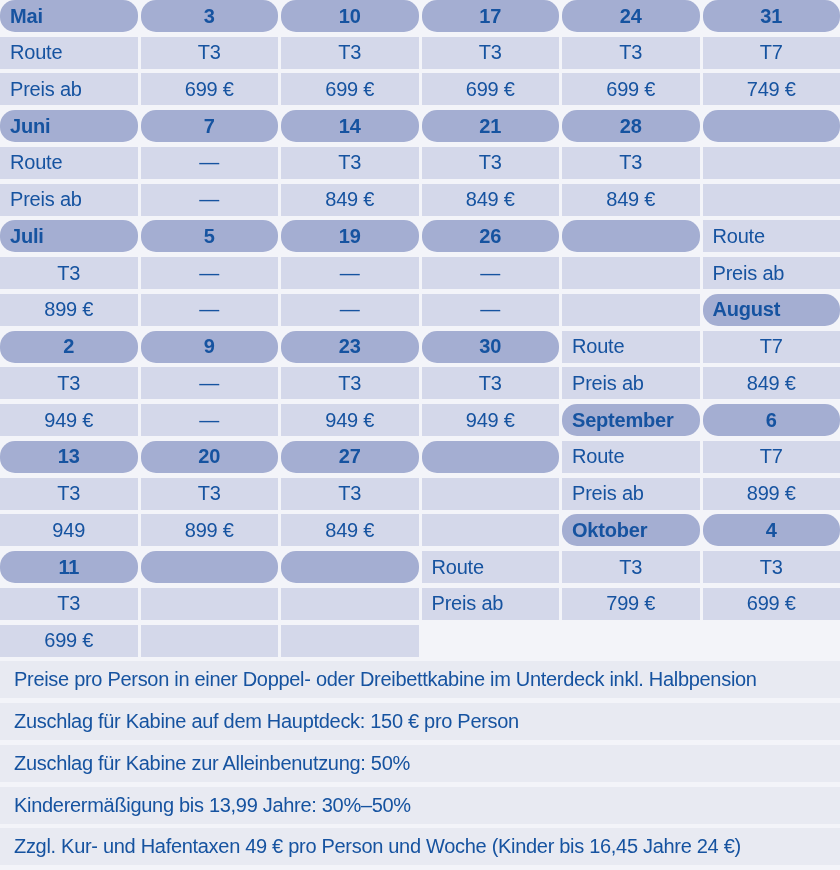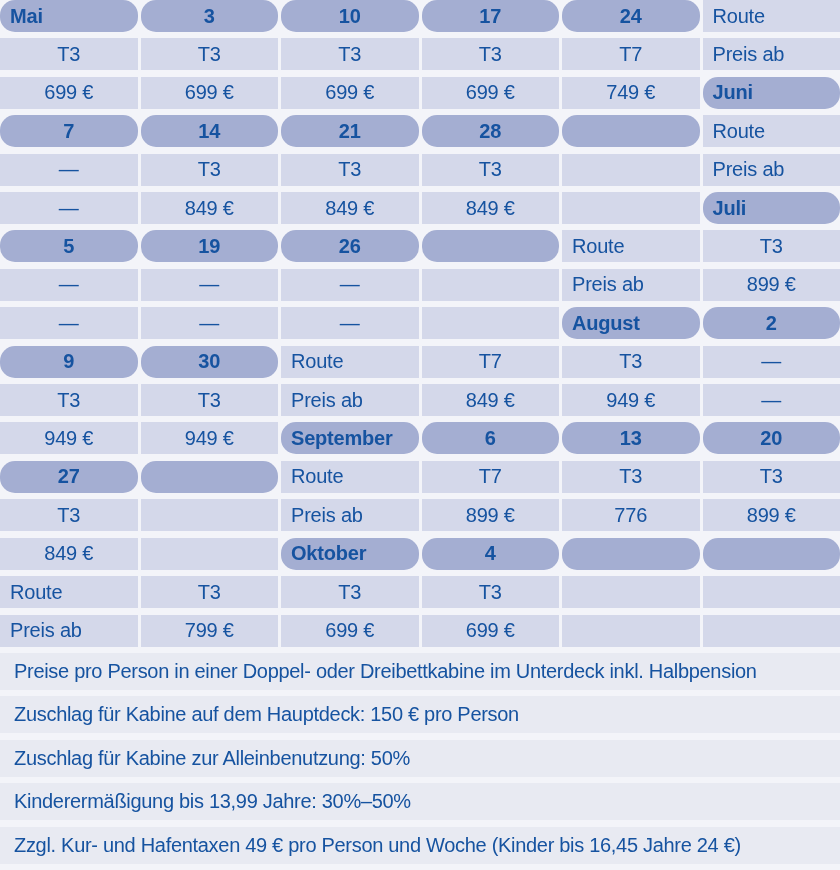--- a/index.html
+++ b/index.html
@@ -60,20 +60,21 @@
 </style>
 </head>
 <body>
 
 <div id="table-root">
     <div class="cell hdr first">Mai</div>
     <div class="cell hdr">3</div>
     <div class="cell hdr">10</div>
     <div class="cell hdr">17</div>
     <div class="cell hdr">24</div>
+    <div class="cell hdr">31</div>
     <div class="cell data first">Route</div>
     <div class="cell data">T3</div>
     <div class="cell data">T3</div>
     <div class="cell data">T3</div>
     <div class="cell data">T3</div>
     <div class="cell data">T7</div>
     <div class="cell data first">Preis ab</div>
     <div class="cell data">699 €</div>
     <div class="cell data">699 €</div>
     <div class="cell data">699 €</div>
@@ -110,20 +111,21 @@
     <div class="cell data"></div>
     <div class="cell data first">Preis ab</div>
     <div class="cell data">899 €</div>
     <div class="cell data">—</div>
     <div class="cell data">—</div>
     <div class="cell data">—</div>
     <div class="cell data"></div>
     <div class="cell hdr first">August</div>
     <div class="cell hdr">2</div>
     <div class="cell hdr">9</div>
+    <div class="cell hdr">23</div>
     <div class="cell hdr">30</div>
     <div class="cell data first">Route</div>
     <div class="cell data">T7</div>
     <div class="cell data">T3</div>
     <div class="cell data">—</div>
     <div class="cell data">T3</div>
     <div class="cell data">T3</div>
     <div class="cell data first">Preis ab</div>
     <div class="cell data">849 €</div>
     <div class="cell data">949 €</div>
@@ -137,26 +139,27 @@
     <div class="cell hdr">27</div>
     <div class="cell hdr"></div>
     <div class="cell data first">Route</div>
     <div class="cell data">T7</div>
     <div class="cell data">T3</div>
     <div class="cell data">T3</div>
     <div class="cell data">T3</div>
     <div class="cell data"></div>
     <div class="cell data first">Preis ab</div>
     <div class="cell data">899 €</div>
-    <div class="cell data">776</div>
+    <div class="cell data">949</div>
     <div class="cell data">899 €</div>
     <div class="cell data">849 €</div>
     <div class="cell data"></div>
     <div class="cell hdr first">Oktober</div>
     <div class="cell hdr">4</div>
+    <div class="cell hdr">11</div>
     <div class="cell hdr"></div>
     <div class="cell hdr"></div>
     <div class="cell data first">Route</div>
     <div class="cell data">T3</div>
     <div class="cell data">T3</div>
     <div class="cell data">T3</div>
     <div class="cell data"></div>
     <div class="cell data"></div>
     <div class="cell data first">Preis ab</div>
     <div class="cell data">799 €</div>

